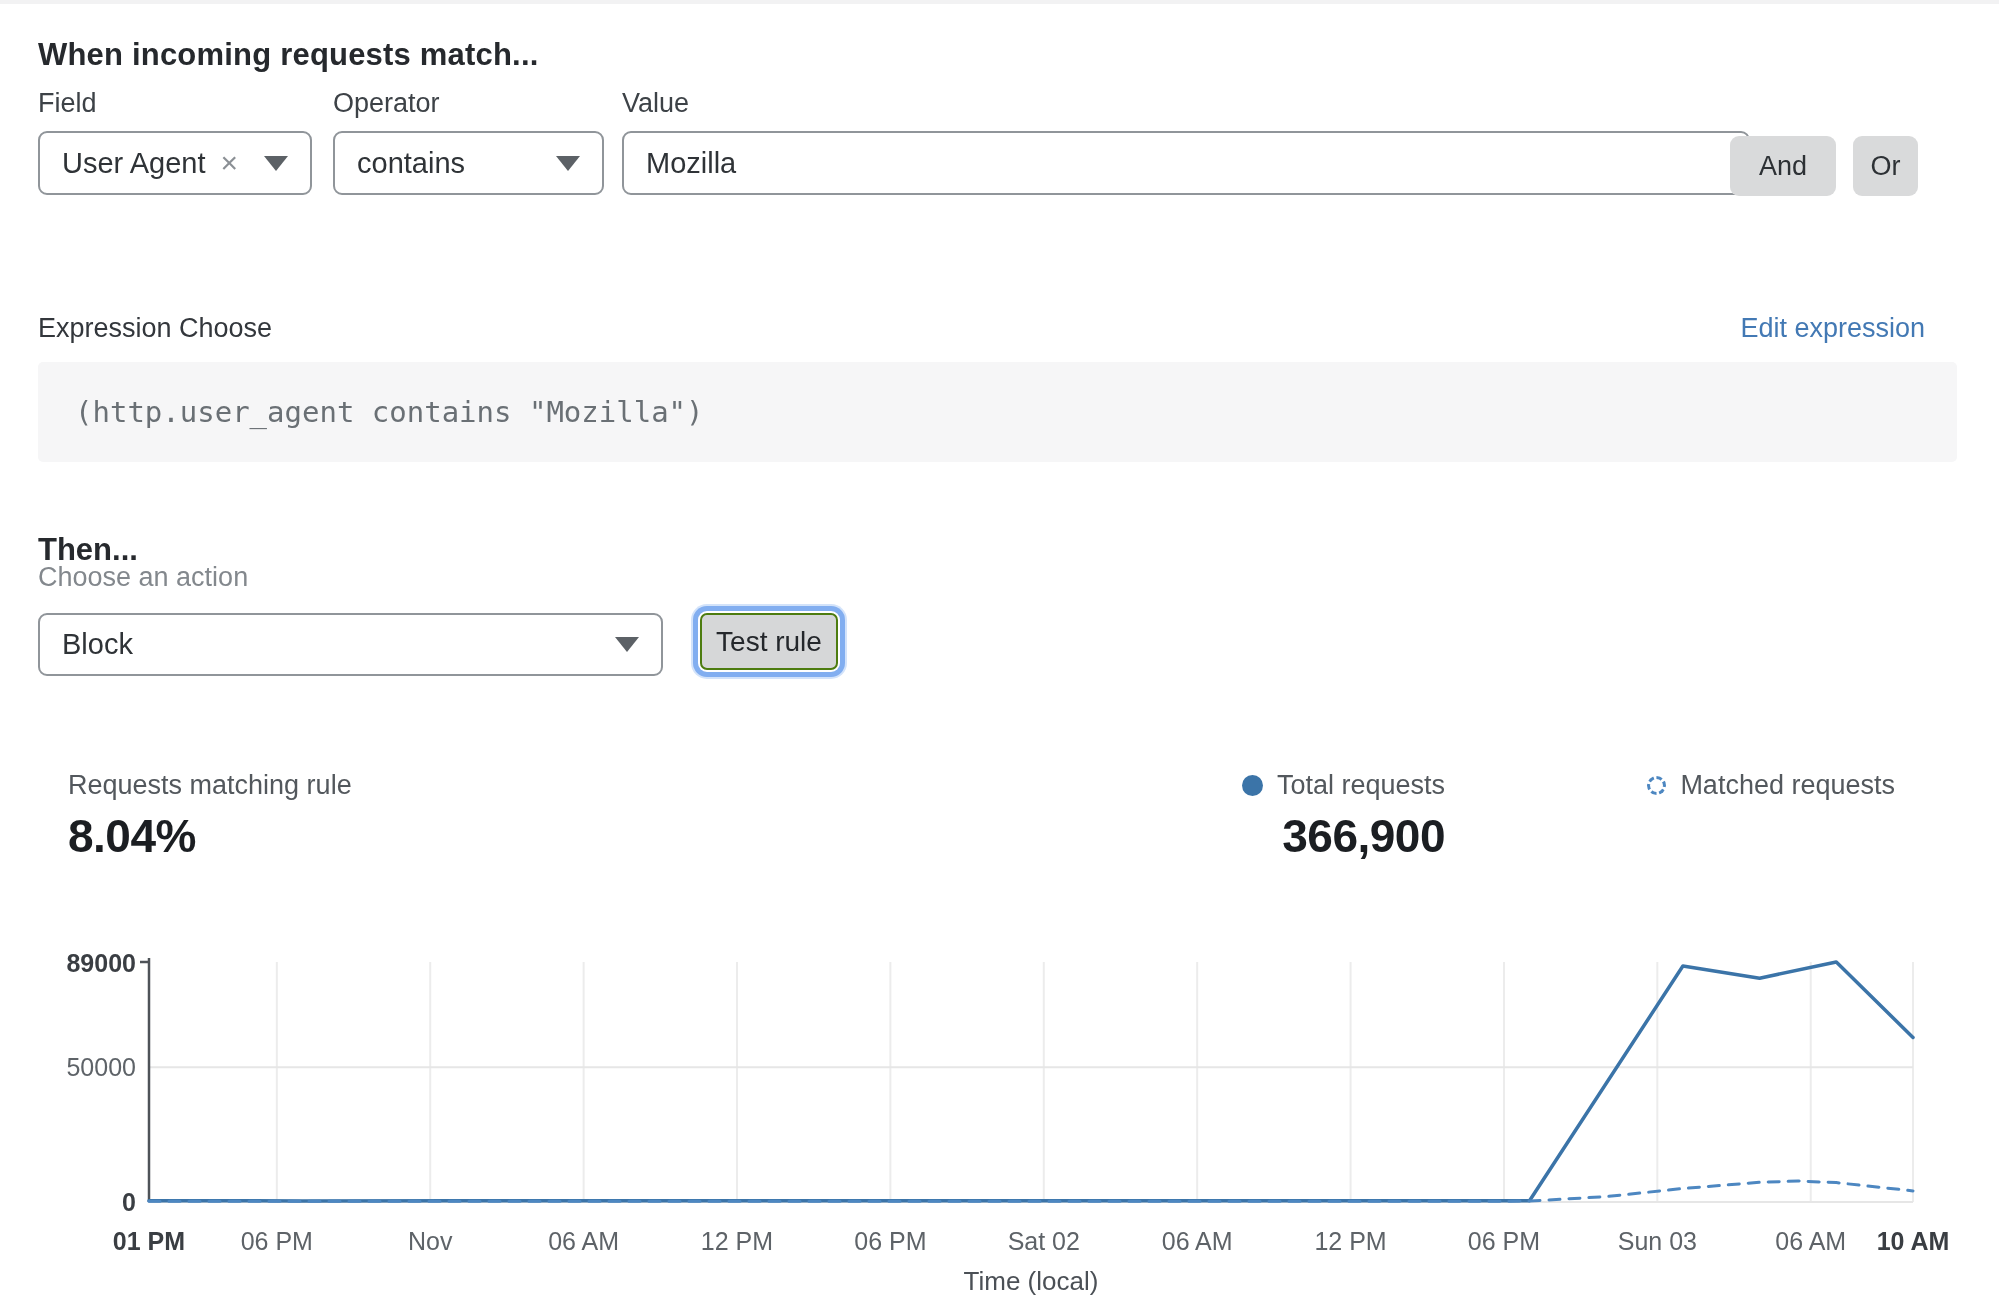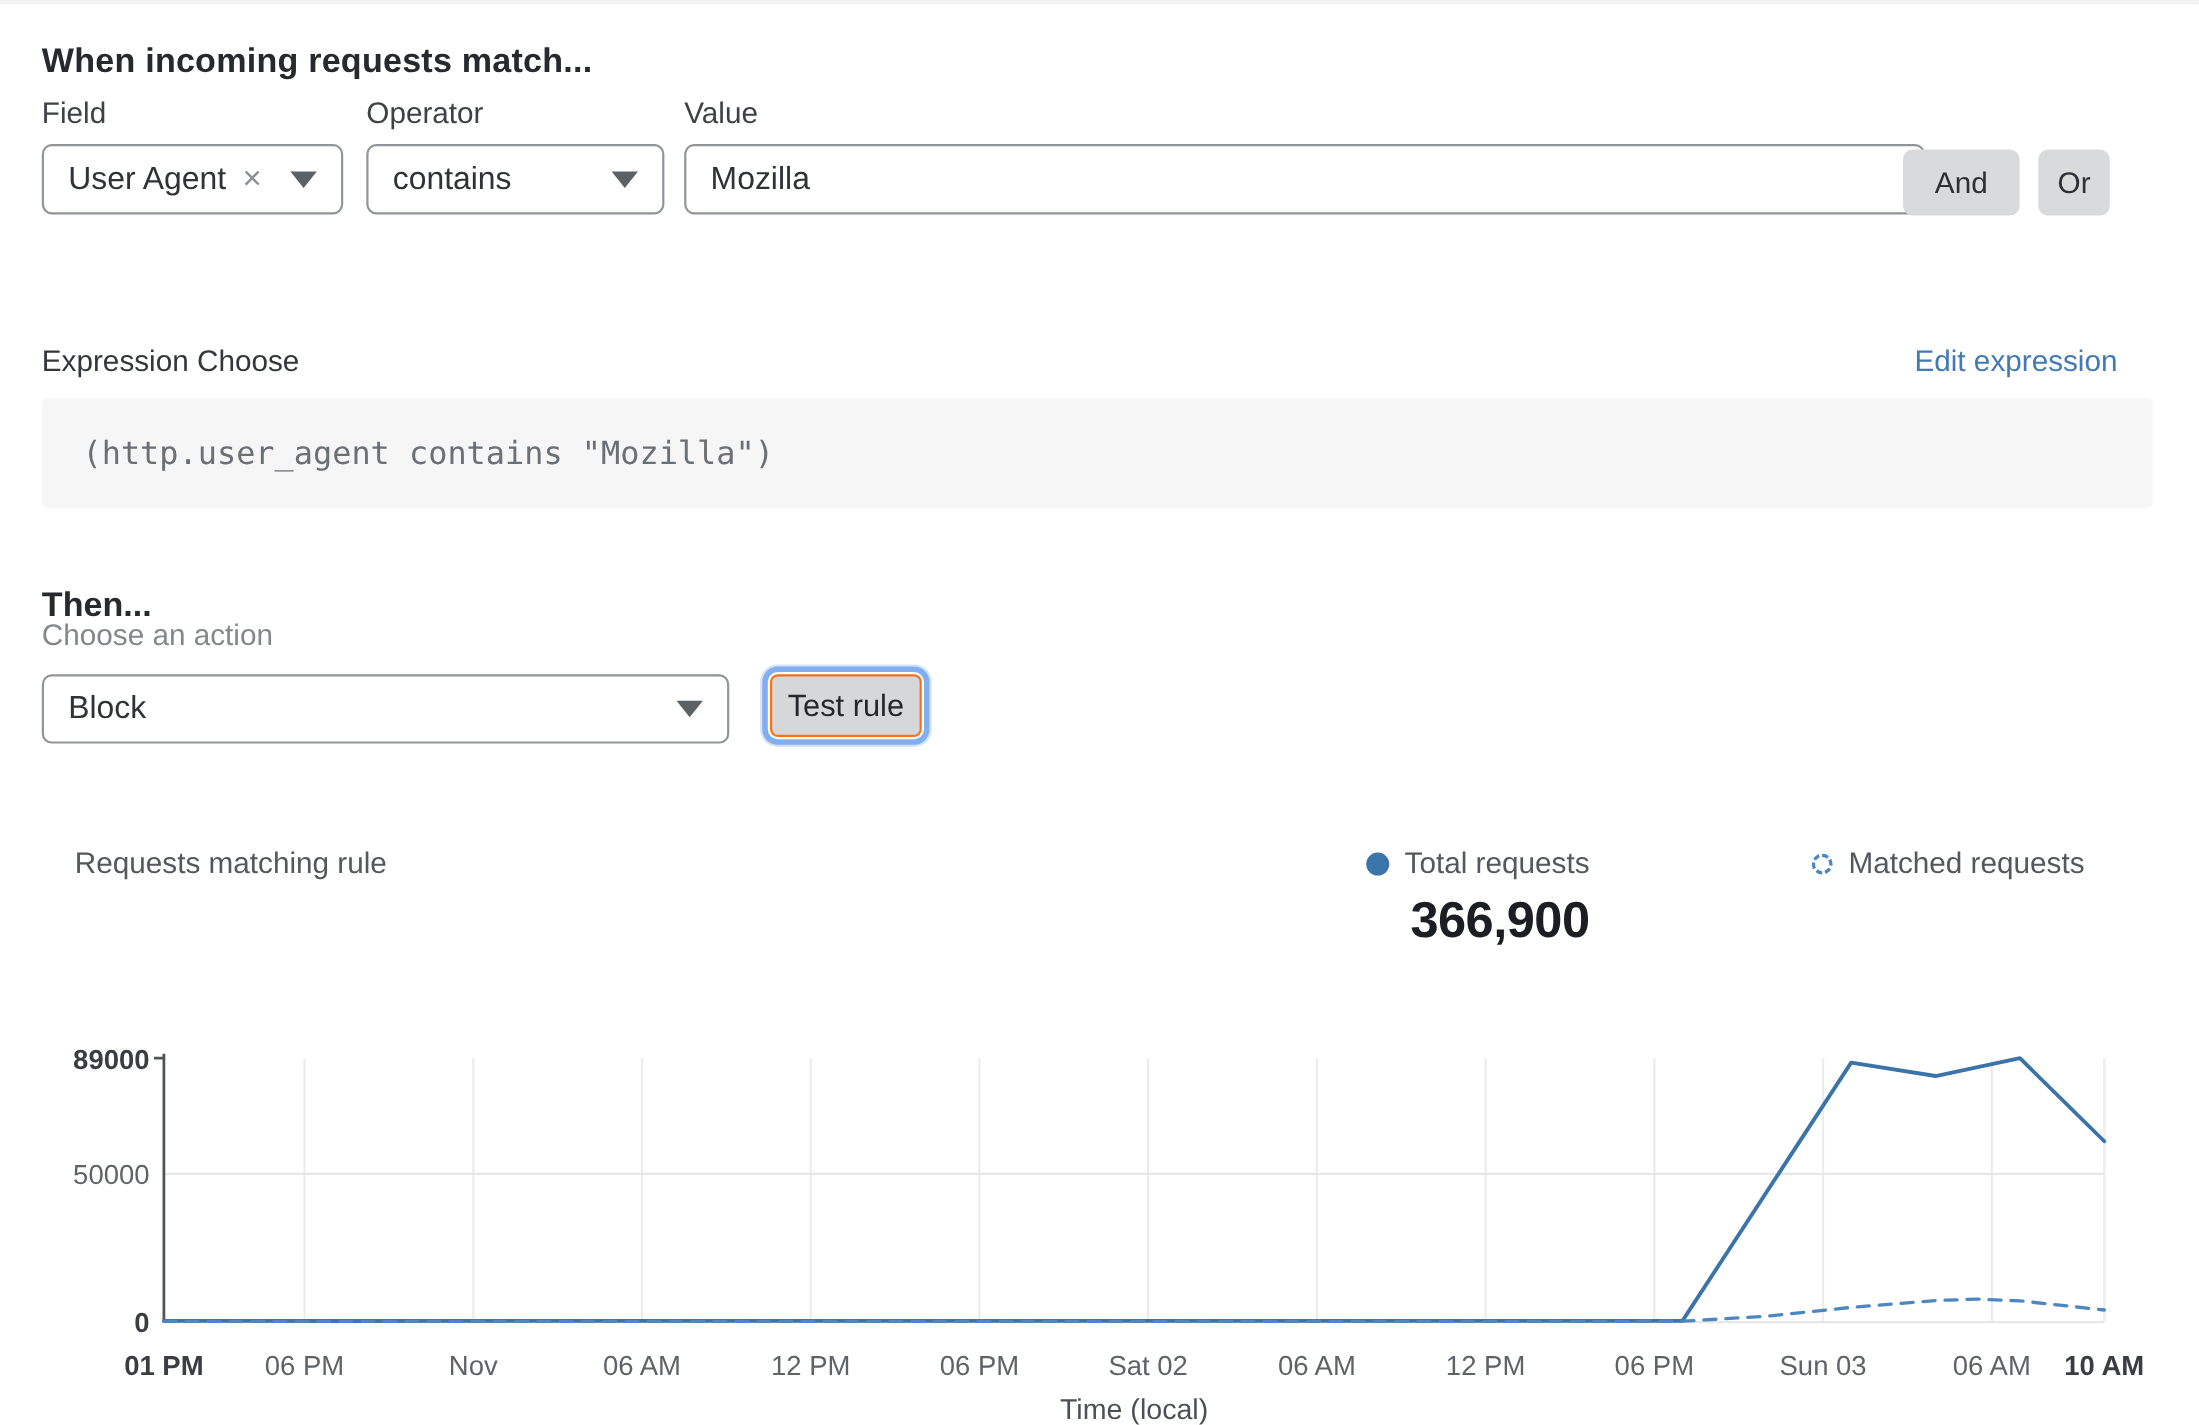--- a/index.html
+++ b/index.html
@@ -33,21 +33,21 @@
   .expr-label{left:38px;top:313px;font-size:27px;color:#33373c;}
   .expr-edit{top:313px;right:74px;font-size:27px;color:#4379b4;cursor:pointer;}
   .expr-box{left:38px;top:362px;width:1919px;height:100px;background:#f6f6f7;border-radius:5px;
             display:flex;align-items:center;}
   .expr-code{padding-left:37px;font-family:"DejaVu Sans Mono",monospace;font-size:29px;color:#6a7075;}
 
   .then-title{left:38px;top:506px;font-size:31px;font-weight:700;color:#26292d;}
   .action-label{left:38px;top:562px;font-size:27px;color:#83888d;}
   .sel-action{left:38px;top:613px;width:625px;height:63px;top:613px;}
   .btn-test{left:700px;top:613px;width:138px;height:57px;background:#d6d7d8;
-            border:2px solid #f97316;border-radius:7px;display:flex;align-items:center;justify-content:center;
+            border:2px solid #4d7c0f;border-radius:7px;display:flex;align-items:center;justify-content:center;
             font-size:28px;color:#24272b;cursor:pointer;
             box-shadow:0 0 0 2px #ffffff,0 0 0 7px #82aef0,0 0 0 9px rgba(130,174,240,.35);}
 
   .stat-group{top:770px;}
   .stat-left{left:68px;}
   .stat-total{right:554px;text-align:right;}
   .stat-matched{right:104px;text-align:right;}
   .stat-head{display:flex;align-items:center;gap:14px;justify-content:flex-end;}
   .stat-left .stat-head{justify-content:flex-end;}
   .stat-label{font-size:27px;color:#53585d;white-space:nowrap;}
@@ -97,20 +97,21 @@
 <div class="abs select sel-action">
   <span class="sel-text">Block</span>
   <span class="caret"></span>
 </div>
 <button class="abs btn-test">Test rule</button>
 
 <div class="abs stat-group stat-left">
   <div class="stat-head">
     <span class="stat-label">Requests matching rule</span>
   </div>
+  <div class="stat-value">8.04%</div>
 </div>
 
 <div class="abs stat-group stat-total">
   <div class="stat-head">
     <span class="dot"></span>
     <span class="stat-label">Total requests</span>
   </div>
   <div class="stat-value">366,900</div>
 </div>
 

